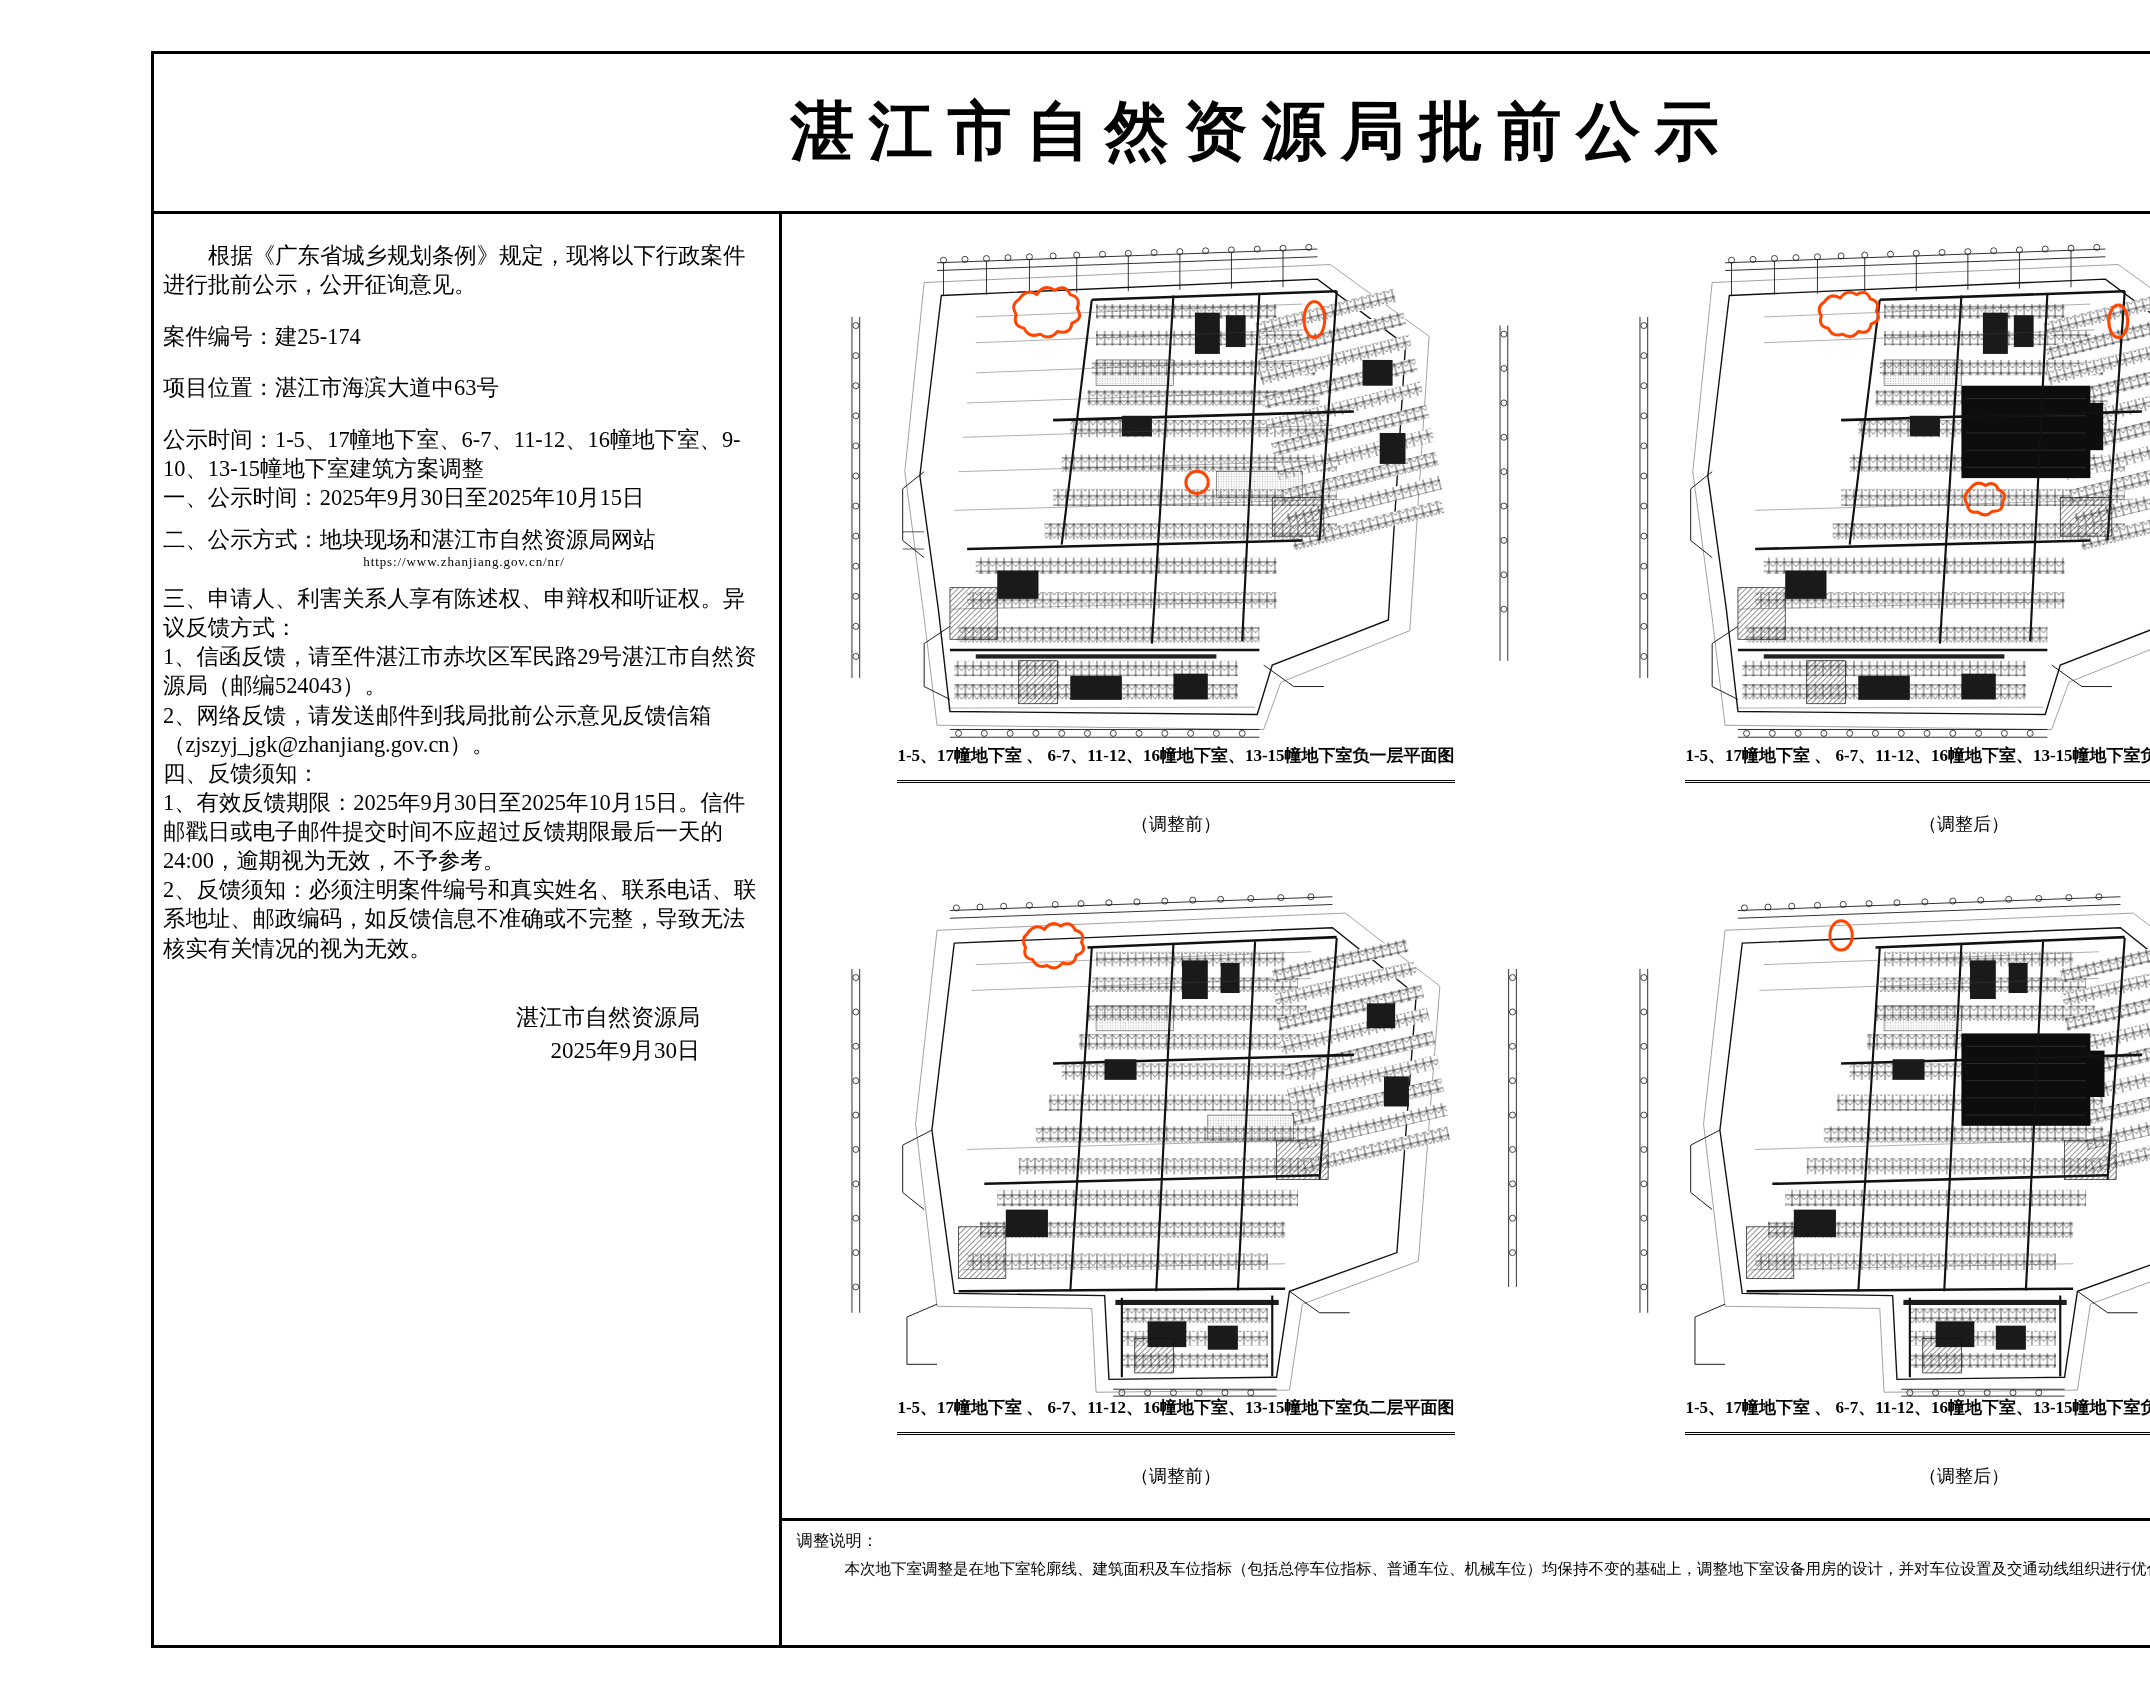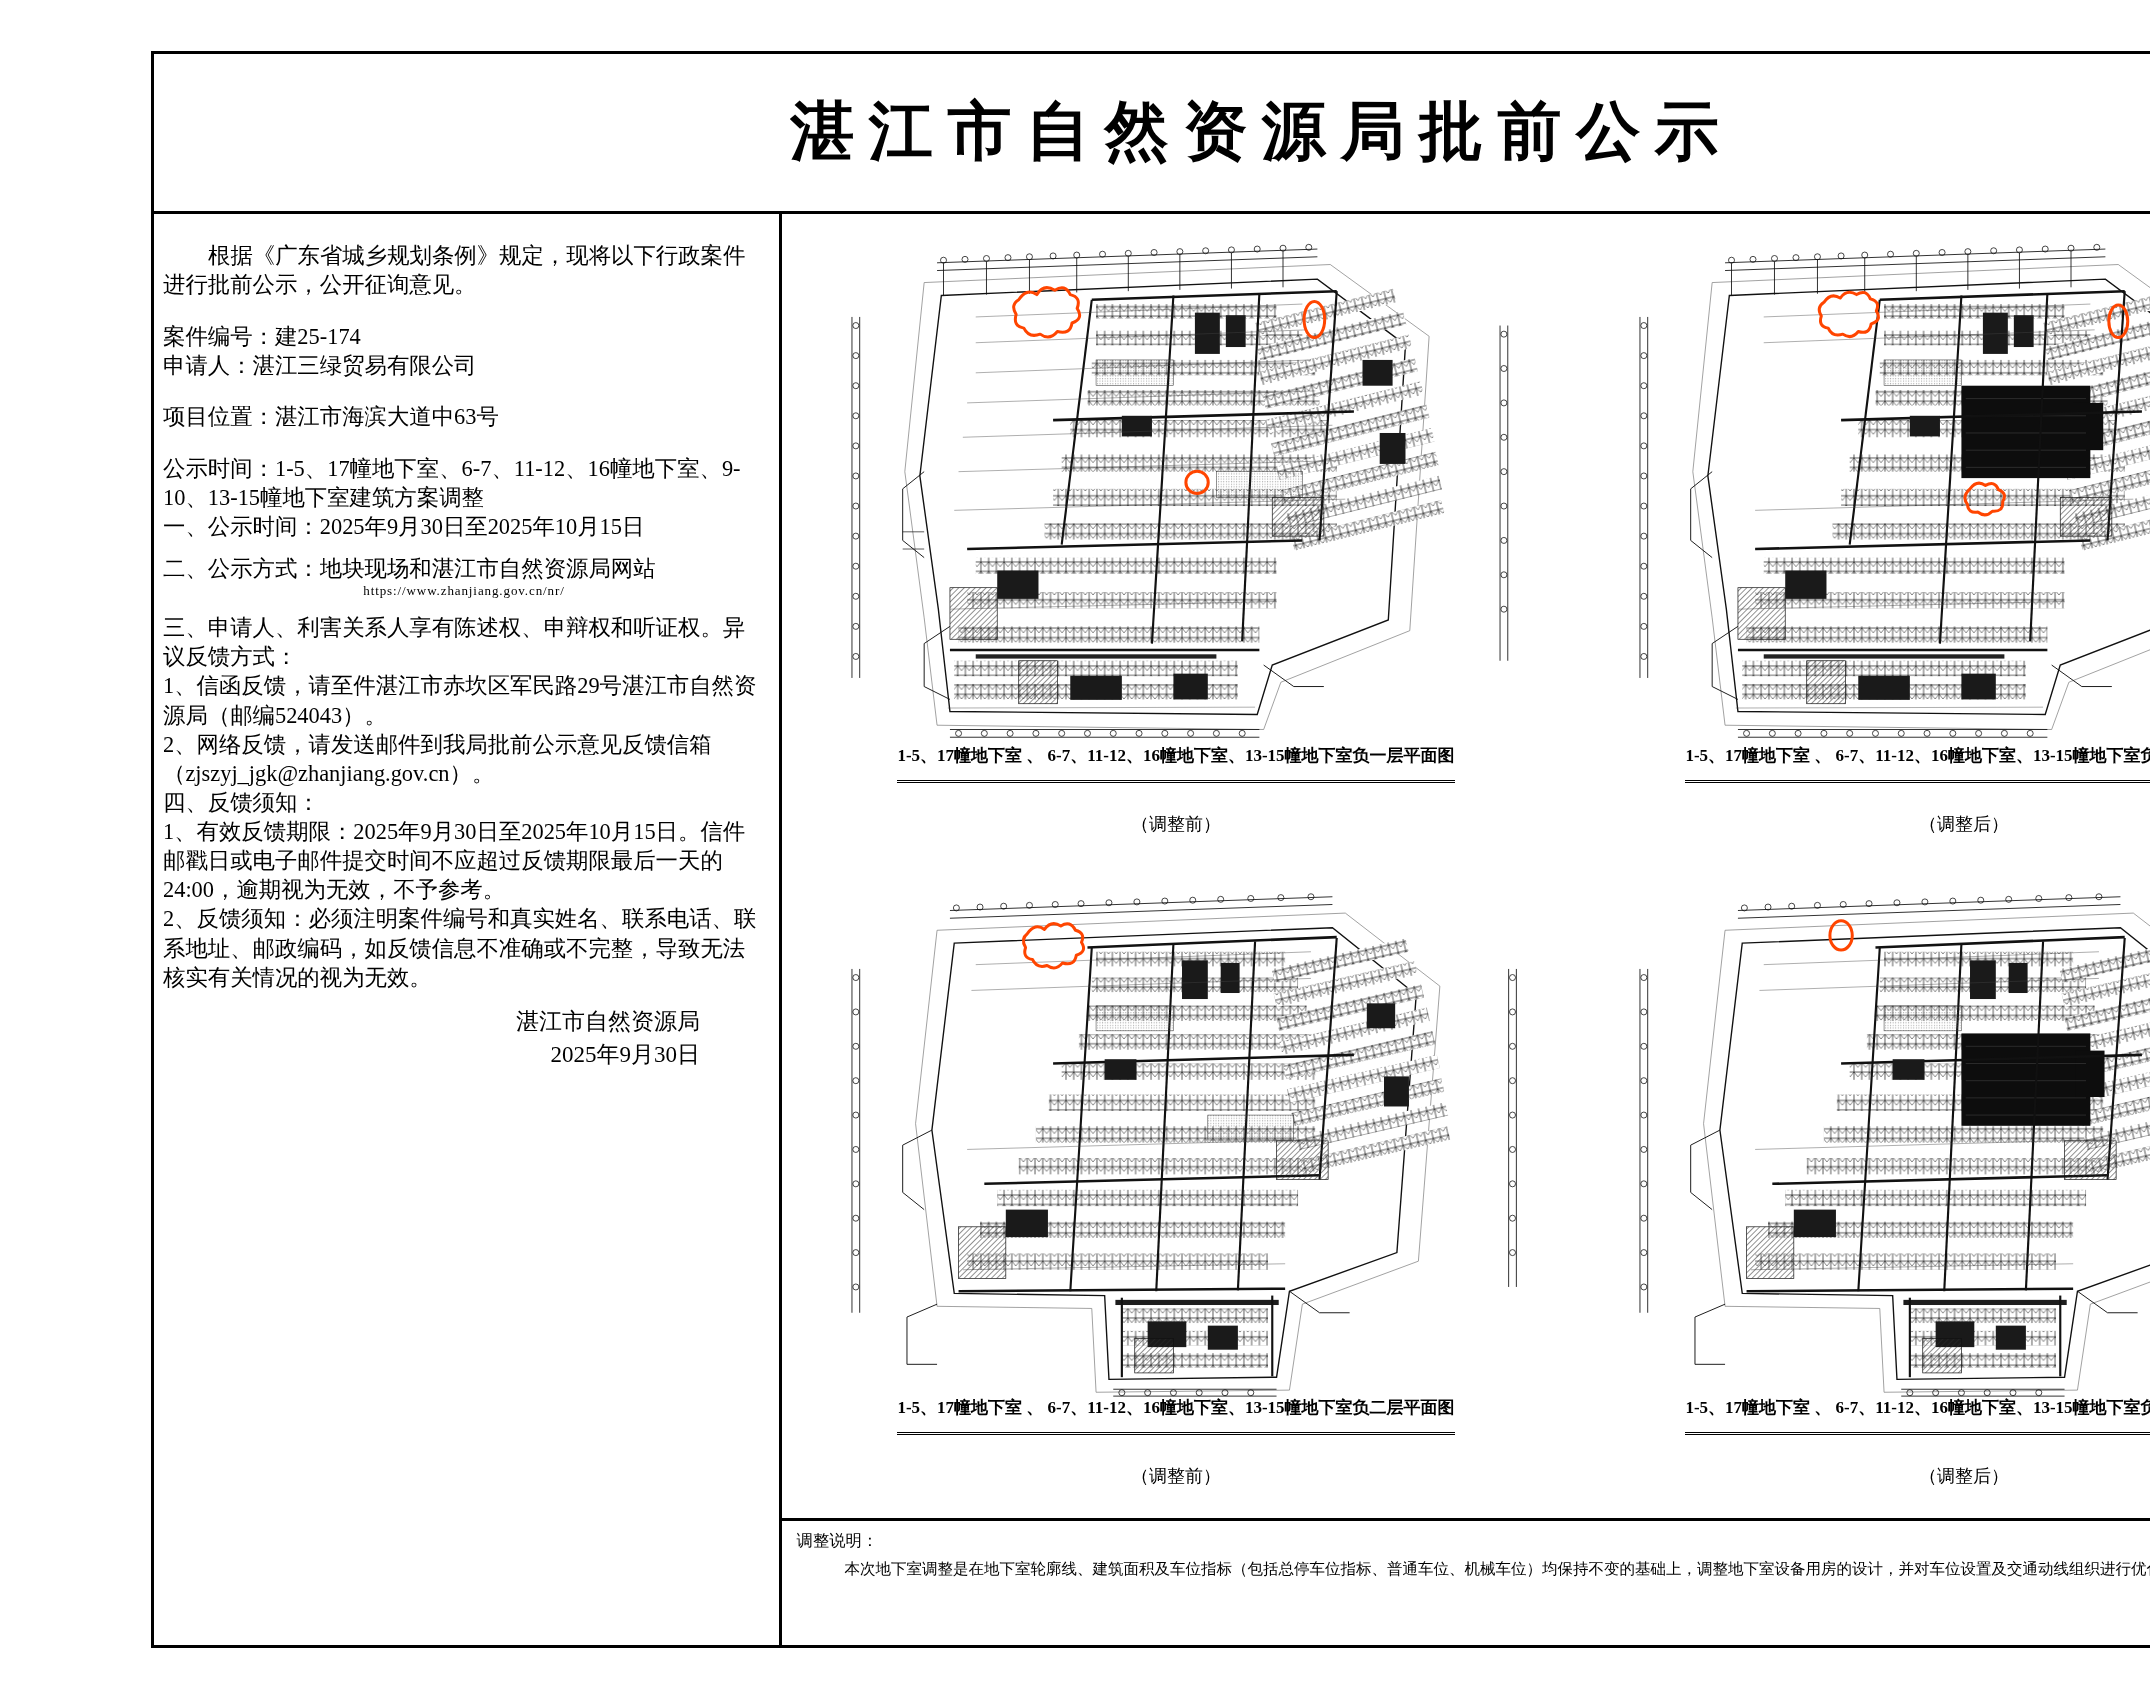--- a/index.html
+++ b/index.html
@@ -60,20 +60,21 @@
     text-align:center;
     font-size:13px;
     letter-spacing:0.9px;
     word-break:break-all;
   }
   .sign{
     text-align:right;
     padding-right:65px;
     font-size:23px;
     line-height:1.45;
+    margin-top:25px;
   }
 
   
   .drawings{
     position:absolute;left:782px;top:214px;
     width:1576px;height:1303px;
   }
   .quad{
     position:absolute;
     width:788px;height:652px;
@@ -137,21 +138,20 @@
   <div class="title-band">
     <div class="title-text">湛江市自然资源局批前公示</div>
   </div>
 
   <div class="vsplit"></div>
 
   <div class="notice">
     <p class="np indent2">根据《广东省城乡规划条例》规定，现将以下行政案件进行批前公示，公开征询意见。</p>
     <div class="gap-m"></div>
     <p class="np"><span>案件编号：</span><span>建25-174</span></p>
-    <p class="np"><span>申请人：</span><span>湛江三绿贸易有限公司</span></p>
     <div class="gap-m"></div>
     <p class="np"><span>项目位置：</span><span>湛江市海滨大道中63号</span></p>
     <div class="gap-m"></div>
     <p class="np"><span>公示时间：</span><span>1-5、17幢地下室、6-7、11-12、16幢地下室、9-10、13-15幢地下室建筑方案调整</span></p>
     <p class="np">一、公示时间：2025年9月30日至2025年10月15日</p>
     <div class="gap-s"></div>
     <p class="np">二、公示方式：地块现场和湛江市自然资源局网站</p>
     <p class="np url-line">https://www.zhanjiang.gov.cn/nr/</p>
     <div class="gap-s"></div>
     <p class="np">三、申请人、利害关系人享有陈述权、申辩权和听证权。异议反馈方式：</p>

